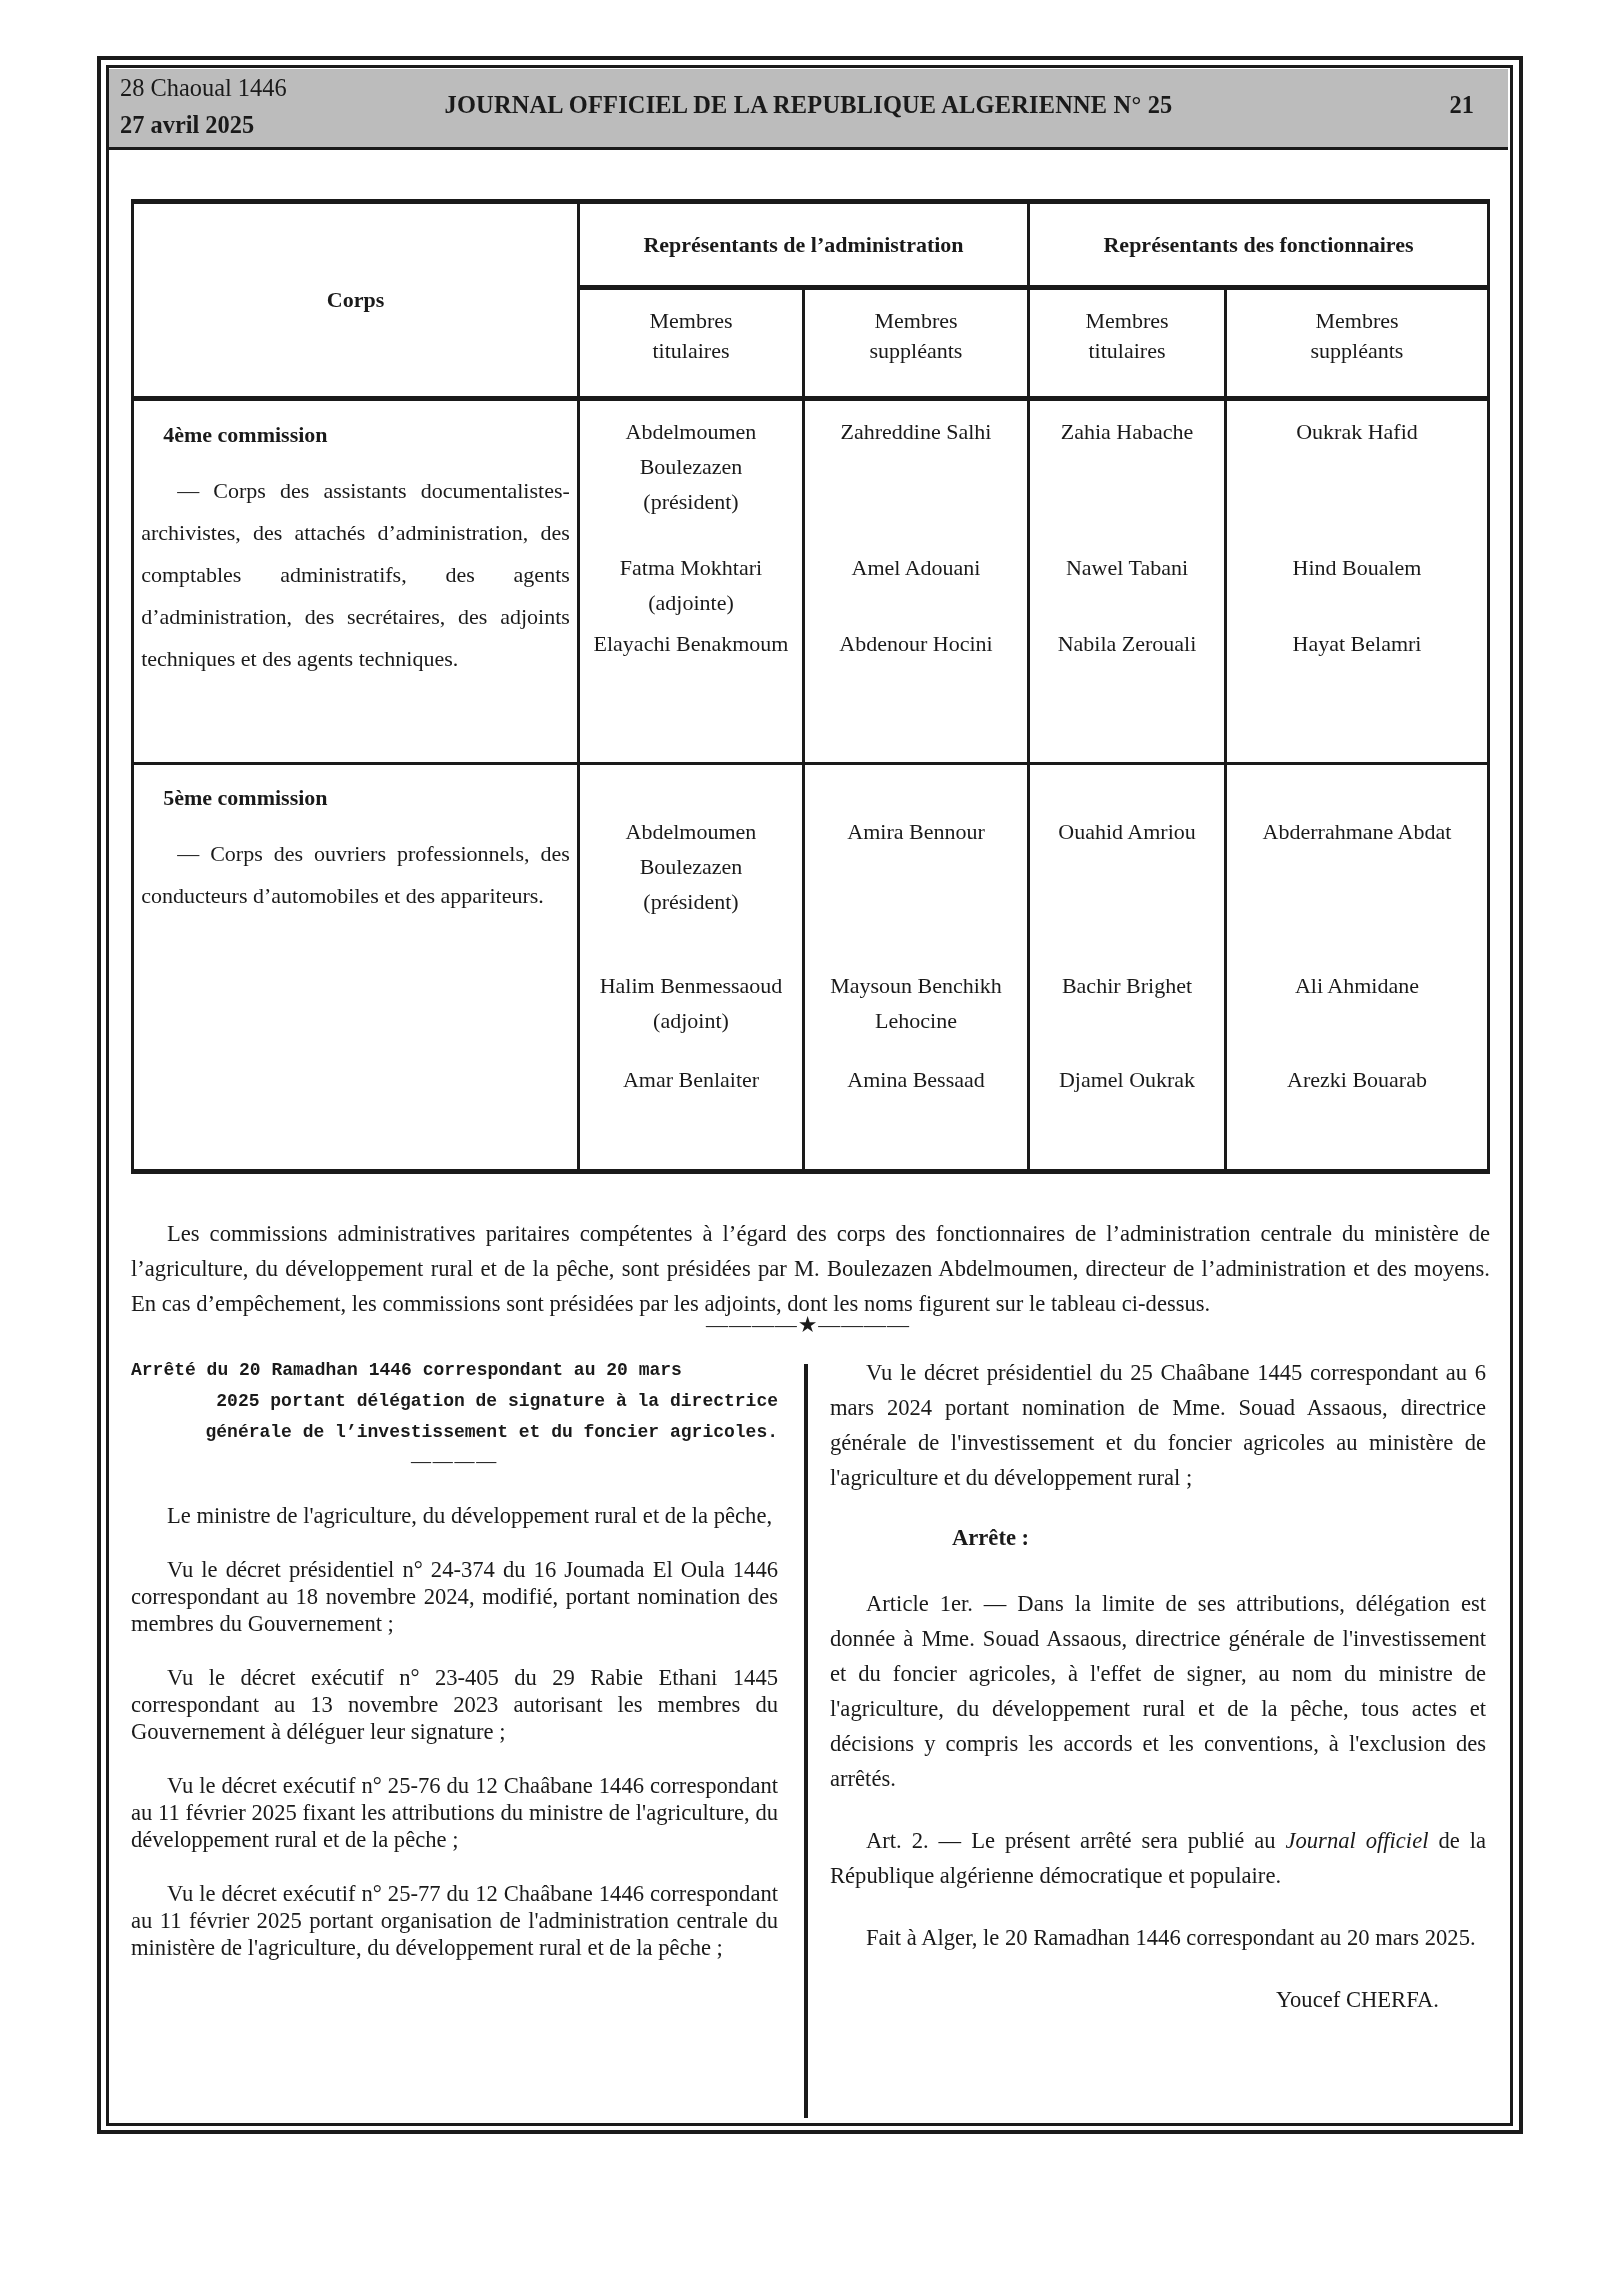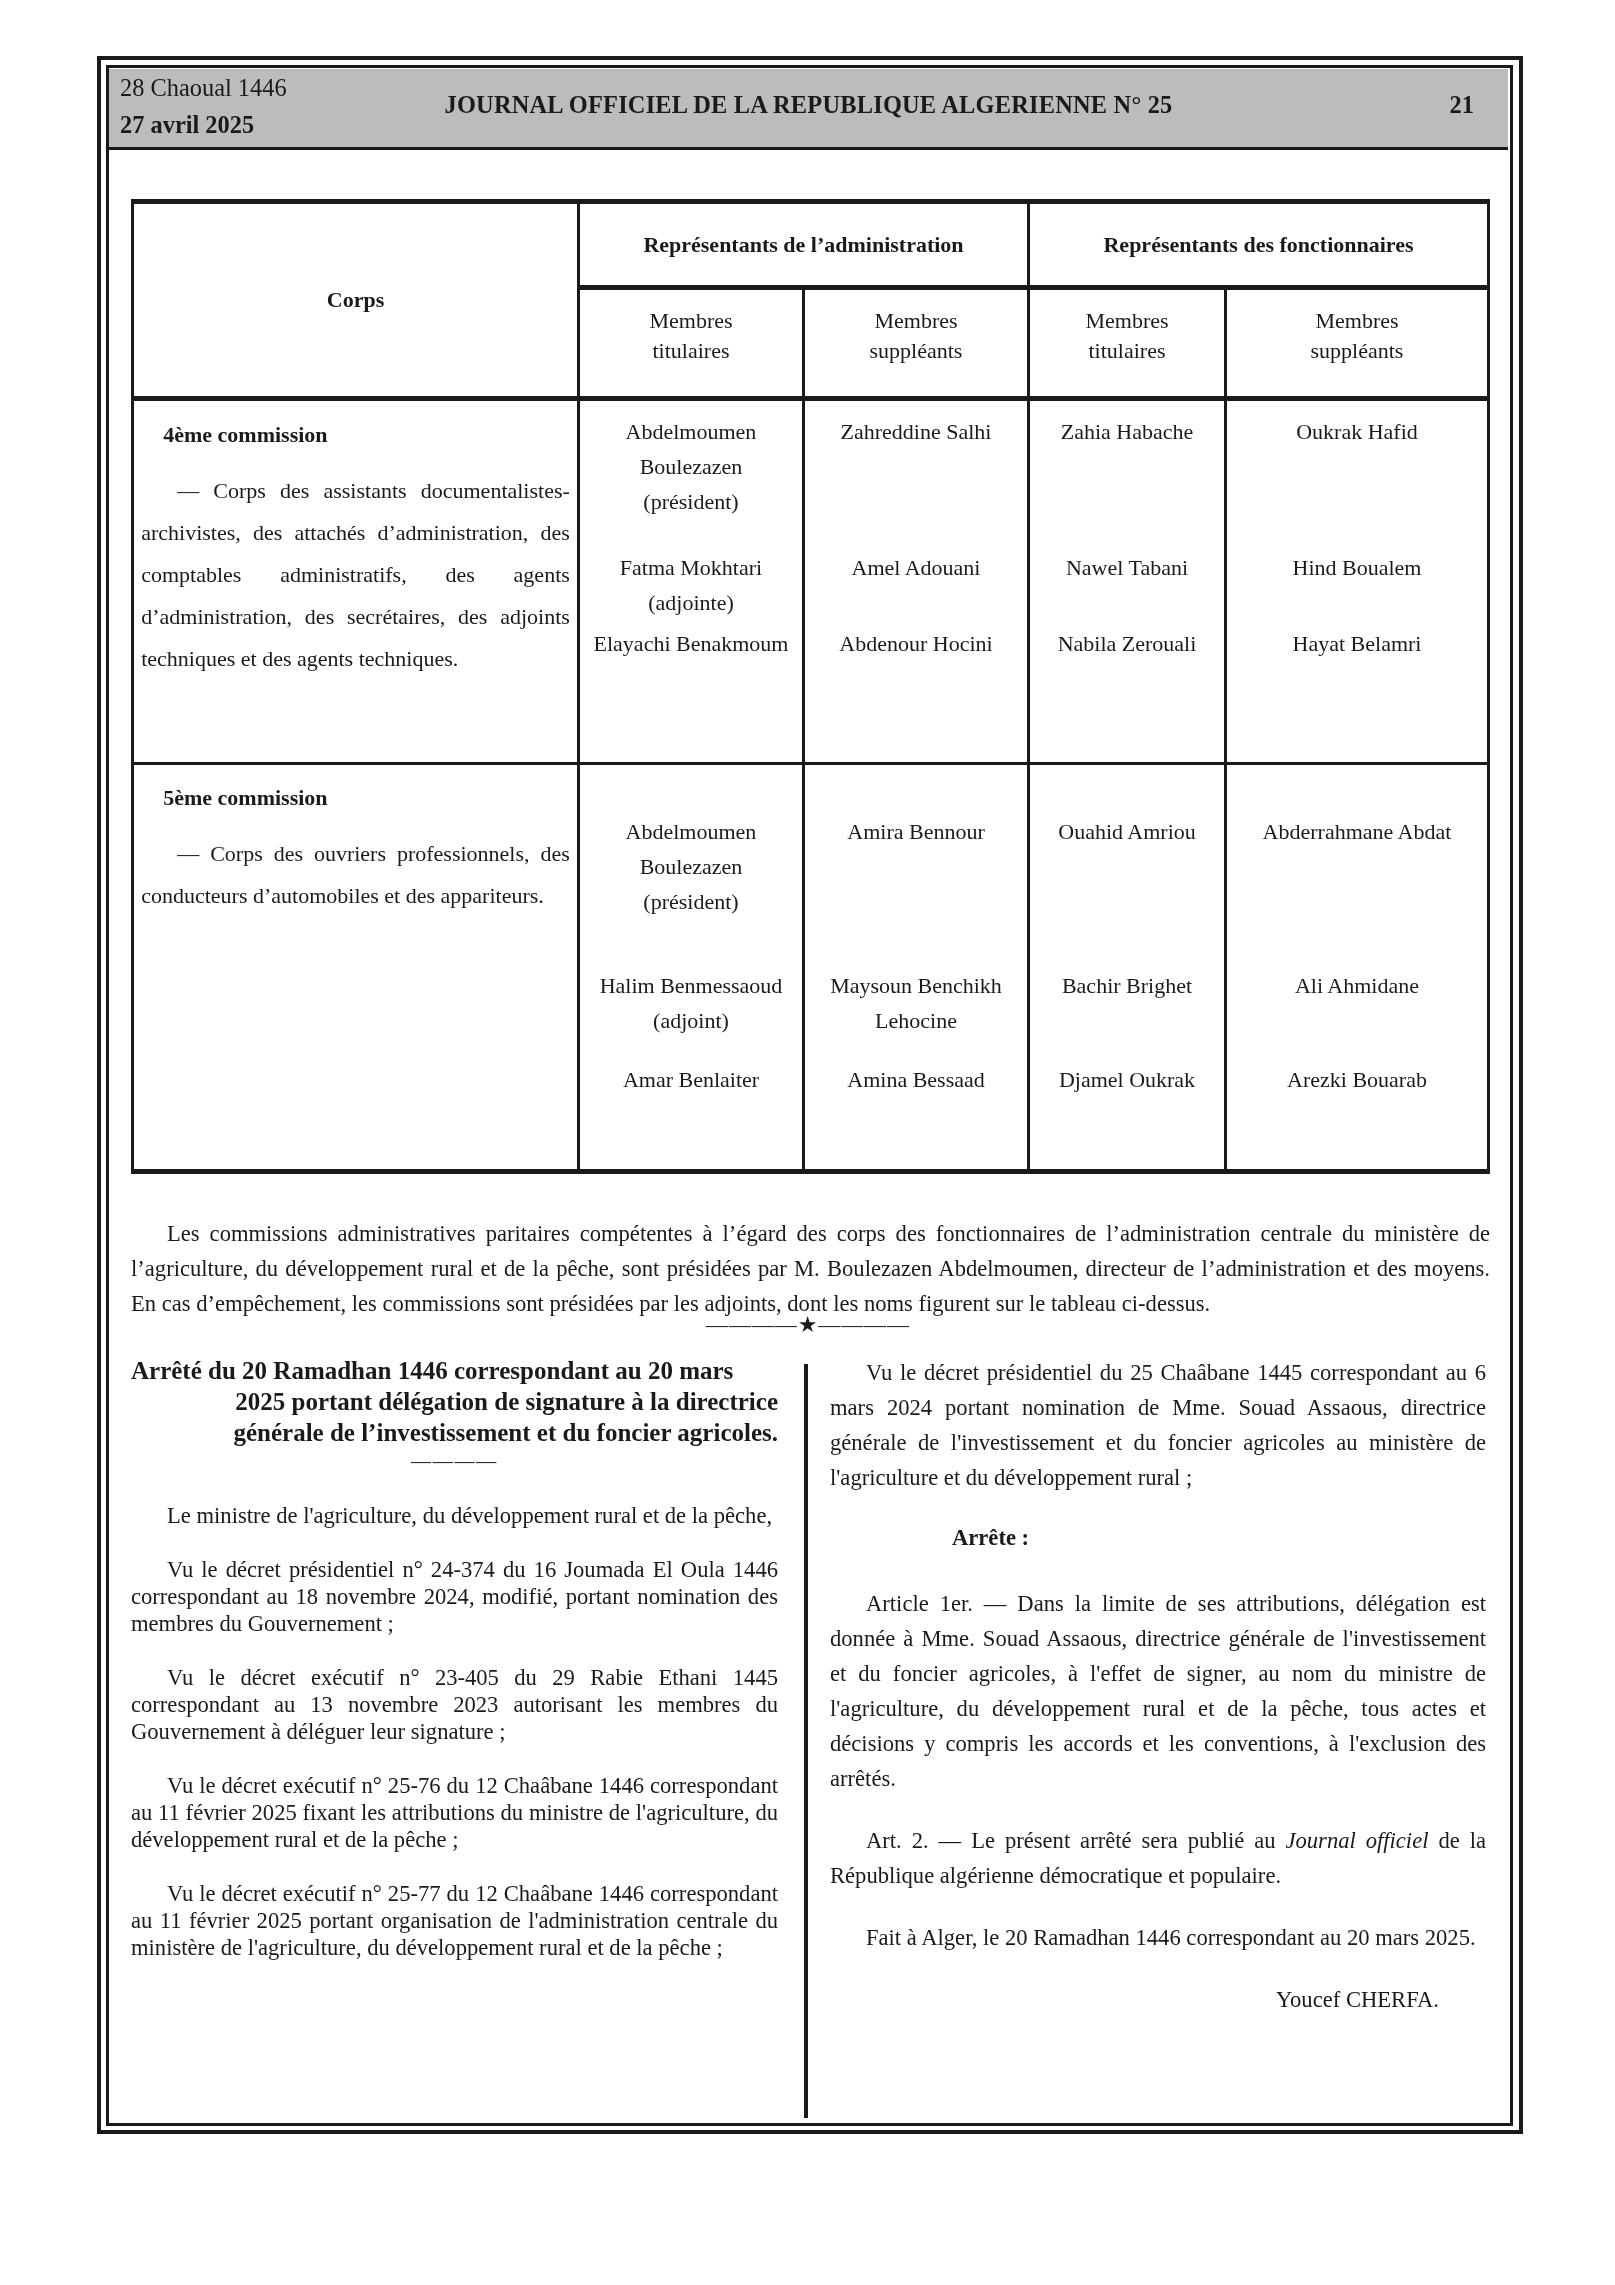--- a/index.html
+++ b/index.html
@@ -23,21 +23,21 @@
   .m-cell { text-align:center; }
   .m-slot { line-height:35px; }
   .sec-bottom td { border-bottom:3.6px solid #1a1a1a; }
   .last-bottom td { border-bottom:5.4px solid #1a1a1a; }
 
   .para { position:absolute; left:131px; width:1359px; top:1208px; font-size:22.6px; line-height:35px; text-align:justify; text-indent:36px;margin-top:8px; }
   .sep { position:absolute; left:0; width:1616px; top:1312px; text-align:center; font-size:22px; letter-spacing:0.9px; }
   .colL { position:absolute; left:131px; top:1355px; width:647px; font-size:22.6px; line-height:27px; }
   .colR { position:absolute; left:830px; top:1355px; width:656px; font-size:22.6px; line-height:35px; }
   .vrule { position:absolute; left:804px; top:1364px; width:3.6px; height:754px; background:#1a1a1a; }
-  .decree-title { font-weight:bold; font-size:25px; line-height:31px; text-align:right; }
+  .decree-title { font-weight:bold; font-size:18px; line-height:31px; text-align:right;font-family:Liberation Mono, monospace; }
   .decree-title .first { text-align:left; display:block; }
   .dash4 { text-align:center; font-size:20px; margin:0 0 12.7px 0; letter-spacing:1.8px; }
   .p { text-align:justify; text-indent:36px; margin:0 0 27px 0; }
   .colL .p { line-height:27px; }
   .arrete { font-weight:bold; padding-left:122px; margin:25px 0 31px 0; }
   .sig { text-align:right; padding-right:47px; margin-top:27px; }
   i { font-style:italic; }
 </style>
 </head>
 <body>

